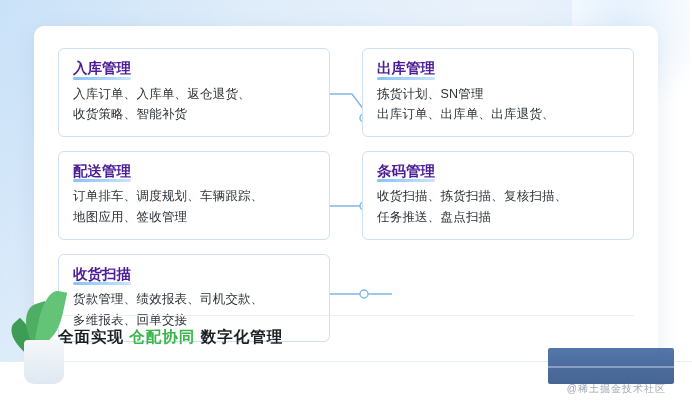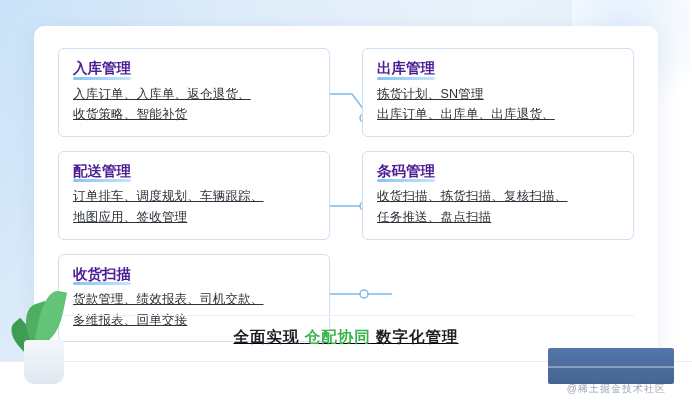--- a/index.html
+++ b/index.html
@@ -147,38 +147,36 @@
     bottom: -4px;
     height: 3px;
     background: linear-gradient(90deg, #86c3f5, #c8e4fb);
     border-radius: 2px;
   }
   .box-body {
     font-size: 12.5px;
     color: #2c3238;
     line-height: 1.65;
     letter-spacing: 0.2px;
-    text-decoration: underline;
   }
   
   .connectors {
     position: absolute;
     left: 0;
     top: 0;
     width: 624px;
     height: 340px;
     pointer-events: none;
   }
   .footer {
     position: absolute;
     left: 24px;
     right: 24px;
     bottom: 18px;
-    text-align: center;
-    text-decoration: underline;
+    text-align: left;
   }
   .footer-divider {
     position: absolute;
     left: 0;
     right: 0;
     top: -12px;
     height: 1px;
     background: #e9eff6;
   }
   .footer-text {

